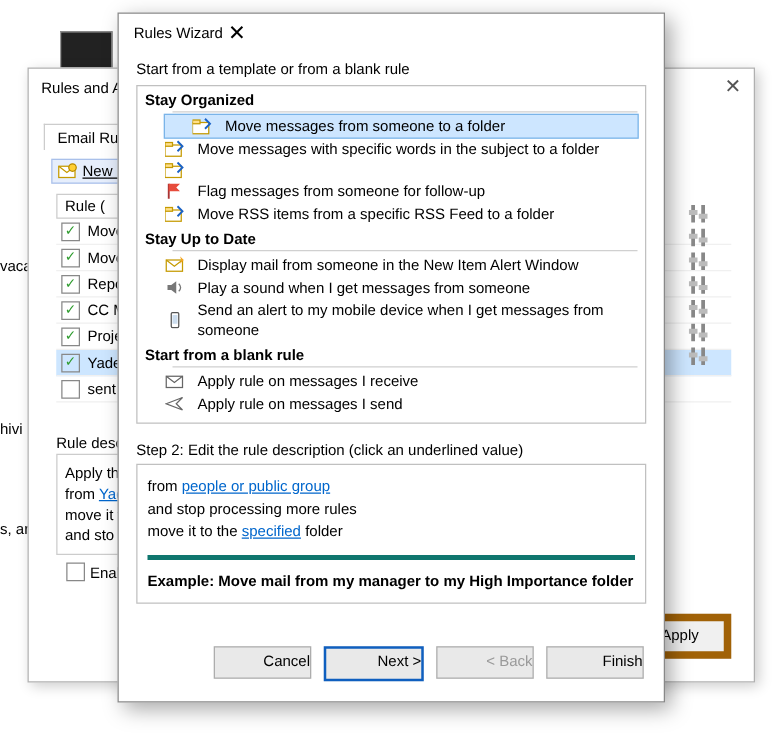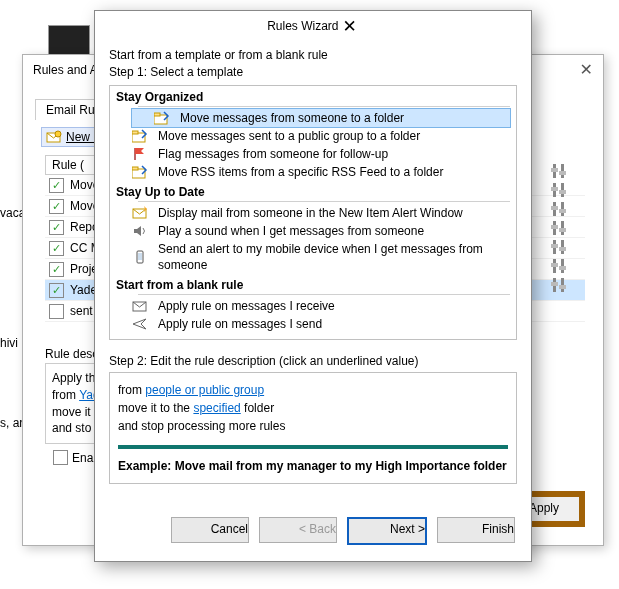--- a/index.html
+++ b/index.html
@@ -149,21 +149,21 @@
     height: 550px;
     background: #fff;
     border: 1px solid #888;
     box-shadow: 5px 5px 16px rgba(0,0,0,0.35);
     display: flex;
     flex-direction: column;
   }
   .dlg-wizard .titlebar {
     height: 30px;
     display: flex;
-    justify-content: center;
+    justify-content: flex-start;
     align-items: center;
     padding: 0 10px 0 12px;
     font-size: 12px;
   }
   .dlg-wizard .titlebar .x {
     font-size: 17px;
     font-family: Arial, sans-serif;
     cursor: pointer;
     padding: 0 4px;
   }
@@ -379,48 +379,56 @@
 </div>
 
 <div class="dlg-wizard">
   <div class="titlebar">
     <span>Rules Wizard</span>
     <span class="x">✕</span>
   </div>
   <div class="content">
     <div class="step-intro">
       <div>Start from a template or from a blank rule</div>
-      <div>Step 1: Select a template</div>
     </div>
 
     <div class="template-panel">
       <div class="section-header first">Stay Organized</div>
       <hr class="hr">
 
       <div class="tpl-item selected">
         <span class="tpl-icon">
           <svg width="16" height="14">
               <rect x="0" y="4" width="13" height="9" fill="#fff" stroke="#c59a00"></rect>
               <rect x="0" y="2" width="6" height="3" fill="#ffe08a" stroke="#c59a00"></rect>
               <path d="M10 1 L14 5 L10 9" fill="none" stroke="#1a62c7" stroke-width="1.5"></path>
             </svg>
         </span>
         <span>Move messages from someone to a folder</span>
       </div>
 
-
       <div class="tpl-item">
         <span class="tpl-icon">
           <svg width="16" height="14">
               <rect x="0" y="4" width="13" height="9" fill="#fff" stroke="#c59a00"></rect>
               <rect x="0" y="2" width="6" height="3" fill="#ffe08a" stroke="#c59a00"></rect>
               <path d="M10 1 L14 5 L10 9" fill="none" stroke="#1a62c7" stroke-width="1.5"></path>
             </svg>
         </span>
-        <span>Move messages sent to a public group to a folder</span>
+        <span>Move messages with specific words in the subject to a folder</span>
+      </div>
+
+      <div class="tpl-item">
+        <span class="tpl-icon">
+          <svg width="16" height="14">
+              <rect x="0" y="4" width="13" height="9" fill="#fff" stroke="#c59a00"></rect>
+              <rect x="0" y="2" width="6" height="3" fill="#ffe08a" stroke="#c59a00"></rect>
+              <path d="M10 1 L14 5 L10 9" fill="none" stroke="#1a62c7" stroke-width="1.5"></path>
+            </svg>
+        </span>
       </div>
 
       <div class="tpl-item">
         <span class="tpl-icon">
           <svg width="16" height="14">
               <path d="M3 1 L3 13" stroke="#a33" stroke-width="1.5"></path>
               <path d="M3 1 L12 1 L9 4 L12 7 L3 7 Z" fill="#e74c3c"></path>
             </svg>
         </span>
         <span>Flag messages from someone for follow-up</span>
@@ -494,29 +502,29 @@
       </div>
     </div>
 
     <div class="step2-intro">Step 2: Edit the rule description (click an underlined value)</div>
 
     <div class="desc-panel">
       <div>
         <span>from</span>
         <span class="link">people or public group</span>
       </div>
+      <div> and stop processing more rules</div>
       <div>
         <span>move it to the</span>
         <span class="link">specified</span>
         <span>folder</span>
       </div>
-      <div> and stop processing more rules</div>
       <div class="example">Example: Move mail from my manager to my High Importance folder</div>
     </div>
   </div>
 
   <div class="button-row">
     <div class="btn">Cancel</div>
+    <div class="btn primary">Next &gt;</div>
     <div class="btn disabled">&lt; Back</div>
-    <div class="btn primary">Next &gt;</div>
     <div class="btn">Finish</div>
   </div>
 </div>
 
 </body></html>

